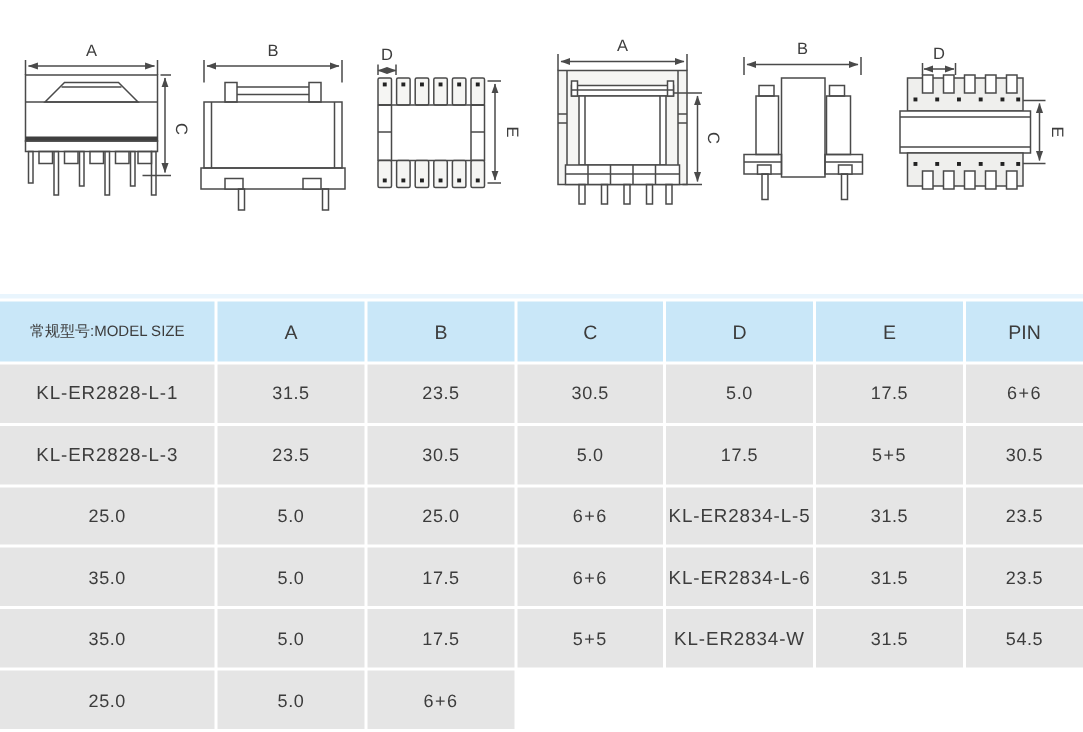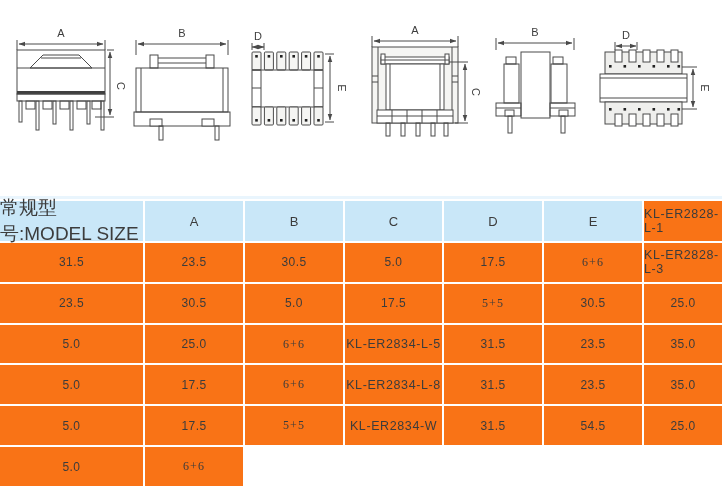--- a/index.html
+++ b/index.html
@@ -21,24 +21,24 @@
     display:grid;
     grid-template-columns:143px 98px 98px 97px 98px 98px 1fr;
     grid-template-rows:40px repeat(6, 1fr);
     gap:2px; background:#ffffff;
   }
   .cell {
     display:flex; align-items:center; justify-content:center;
     color:#3c3c3c;
   }
   .cell.head { background:#c9e7f8; font-size:13px; }
-  .cell.head.c0 { font-size:19px; }
-  .cell.body { background:#f97316; font-size:12px; letter-spacing:0.4px; }
+  .cell.head.c0 { font-size:10px; }
+  .cell.body { background:#e5e5e5; font-size:12px; letter-spacing:0.4px; }
   .cell.body.c0 { font-size:12.5px; letter-spacing:0.6px; }
-  .cell.body.c6 { letter-spacing:1px;font-family:Liberation Serif, serif; }
+  .cell.body.c6 { letter-spacing:1px; }
 </style>
 </head>
 <body>
 
 <svg class="drawings-svg" width="722" height="200" viewBox="0 0 722 200">
   <defs>
     <marker id="ah" viewBox="0 0 10 10" refX="9" refY="5" markerWidth="7" markerHeight="7" orient="auto-start-reverse">
       <path d="M0,1.6 L9.5,5 L0,8.4 z" fill="#4a4a4a"></path>
     </marker>
   </defs>
@@ -248,20 +248,21 @@
 
 <div class="table-topline"></div>
 
 <div class="spec-table">
     <div class="cell head c0">常规型号:MODEL SIZE</div>
     <div class="cell head c1">A</div>
     <div class="cell head c2">B</div>
     <div class="cell head c3">C</div>
     <div class="cell head c4">D</div>
     <div class="cell head c5">E</div>
+    <div class="cell head c6">PIN</div>
     <div class="cell body c0">KL-ER2828-L-1</div>
     <div class="cell body c1">31.5</div>
     <div class="cell body c2">23.5</div>
     <div class="cell body c3">30.5</div>
     <div class="cell body c4">5.0</div>
     <div class="cell body c5">17.5</div>
     <div class="cell body c6">6+6</div>
     <div class="cell body c0">KL-ER2828-L-3</div>
     <div class="cell body c2">23.5</div>
     <div class="cell body c3">30.5</div>
@@ -273,21 +274,21 @@
     <div class="cell body c4">5.0</div>
     <div class="cell body c5">25.0</div>
     <div class="cell body c6">6+6</div>
     <div class="cell body c0">KL-ER2834-L-5</div>
     <div class="cell body c1">31.5</div>
     <div class="cell body c2">23.5</div>
     <div class="cell body c3">35.0</div>
     <div class="cell body c4">5.0</div>
     <div class="cell body c5">17.5</div>
     <div class="cell body c6">6+6</div>
-    <div class="cell body c0">KL-ER2834-L-8</div>
+    <div class="cell body c0">KL-ER2834-L-6</div>
     <div class="cell body c1">31.5</div>
     <div class="cell body c2">23.5</div>
     <div class="cell body c3">35.0</div>
     <div class="cell body c4">5.0</div>
     <div class="cell body c5">17.5</div>
     <div class="cell body c6">5+5</div>
     <div class="cell body c0">KL-ER2834-W</div>
     <div class="cell body c1">31.5</div>
     <div class="cell body c2">54.5</div>
     <div class="cell body c3">25.0</div>

